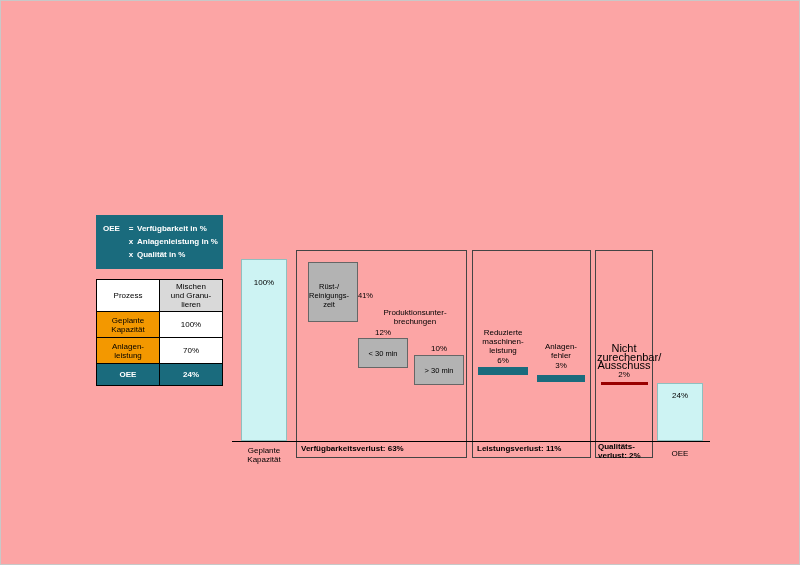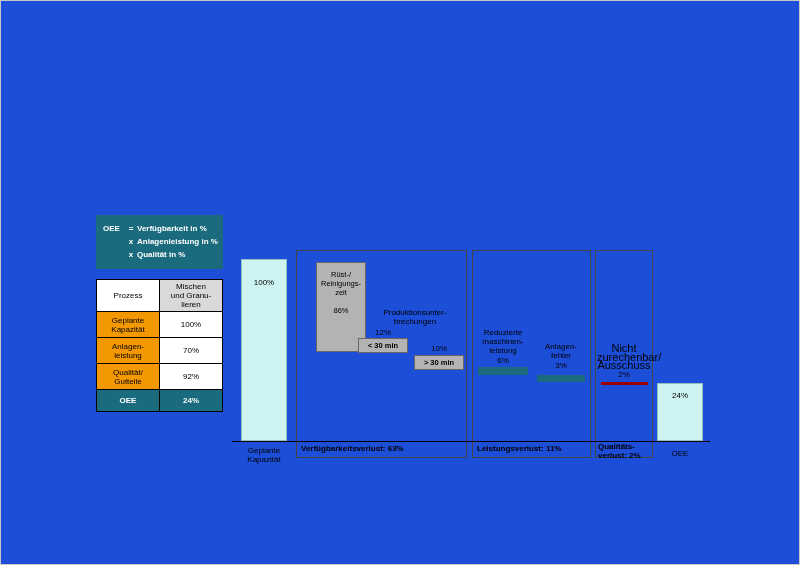--- a/index.html
+++ b/index.html
@@ -1,17 +1,17 @@
 <!DOCTYPE html>
 <html><head>
 <meta charset="utf-8">
 <style>
   * { margin:0; padding:0; box-sizing:border-box; }
   body { background:#fff; font-family:"Liberation Sans", sans-serif; }
-  .slide { position:relative; width:800px; height:565px; background:#1d4ed8; border:1px solid #c8c8c8; overflow:hidden; }
+  .slide { position:relative; width:800px; height:565px; background:#fca5a5; border:1px solid #c8c8c8; overflow:hidden; }
   .abs { position:absolute; }
   .pre { white-space:pre-line; }
   .center { text-align:center; }
 
   
   .formula-box { left:95px; top:214px; width:127px; height:54px; background:#1A6B7D; color:#fff;
                  font-size:8px; font-weight:bold; padding:7px 4px 4px 7px; }
   .f-row { display:flex; line-height:13px; }
   .f-term { width:22px; }
   .f-op { width:12px; text-align:center; }
@@ -32,22 +32,22 @@
   .bar-start { left:240px; top:258px; width:46px; height:182px; padding-top:18px; }
   .bar-end { left:656px; top:382px; width:46px; height:58px; padding-top:7px; }
   .baseline { left:231px; top:440px; width:478px; height:1px; background:#000; }
   .axis-label { font-size:8px; line-height:9px; }
   .group-box { top:249px; height:208px; border:1px solid #444; background:transparent; }
   .g1 { left:295px; width:171px; }
   .g2 { left:471px; width:119px; }
   .g3 { left:594px; width:58px; }
   .group-title { font-size:8px; font-weight:bold; line-height:9px; }
   .gray-box { background:#B3B3B3; border:1px solid #666; font-size:7.5px; line-height:9px; }
-  .setup-box { left:315px; top:261px; width:50px; height:90px; display:flex; flex-direction:column; align-items:center; padding-top:7px; gap:9px; }
-  .mini-box { height:15px; display:flex; align-items:center; justify-content:center;font-weight:bold; }
+  .setup-box { left:307px; top:261px; width:50px; height:60px; display:flex; flex-direction:row; align-items:center; padding-top:7px; gap:9px; }
+  .mini-box { height:30px; display:flex; align-items:center; justify-content:center; }
   .small-label { font-size:8px; line-height:9px; }
   .tiny-label { font-size:11px; line-height:8.5px; }
   .teal-bar { background:#1A6B7D; }
   .red-bar { background:#990000; }
 </style>
 </head>
 <body>
 
 <div class="slide">
 
@@ -80,44 +80,39 @@
     <tr class="r-body">
       <td class="c-orange pre">Geplante
 Kapazität</td>
       <td class="c-white">100%</td>
     </tr>
     <tr class="r-body">
       <td class="c-orange pre">Anlagen-
 leistung</td>
       <td class="c-white">70%</td>
     </tr>
-    <tr class="r-body">
-      <td class="c-orange pre">Qualität/
-Gutteile</td>
-      <td class="c-white">92%</td>
-    </tr>
     <tr class="r-foot">
       <td class="c-teal">OEE</td>
       <td class="c-teal">24%</td>
     </tr>
   </tbody>
     </table>
 
   <div class="abs bar-cyan bar-start">
     <span>100%</span>
   </div>
   <div class="abs axis-label pre center" style="left:228px; top:445px; width:70px;">Geplante
 Kapazität</div>
 
   <div class="abs group-box g1"></div>
   <div class="abs gray-box setup-box">
     <span class="pre center">Rüst-/
 Reinigungs-
 zeit</span>
-    <span>86%</span>
+    <span>41%</span>
   </div>
   <div class="abs small-label pre center" style="left:366px; top:307px; width:96px;">Produktionsunter-
 brechungen</div>
   <div class="abs small-label center" style="left:357px; top:327px; width:50px;">12%</div>
   <div class="abs gray-box mini-box" style="left:357px; top:337px; width:50px;">
     <span>&lt; 30 min</span>
   </div>
   <div class="abs small-label center" style="left:413px; top:343px; width:50px;">10%</div>
   <div class="abs gray-box mini-box" style="left:413px; top:354px; width:50px;">
     <span>&gt; 30 min</span>

